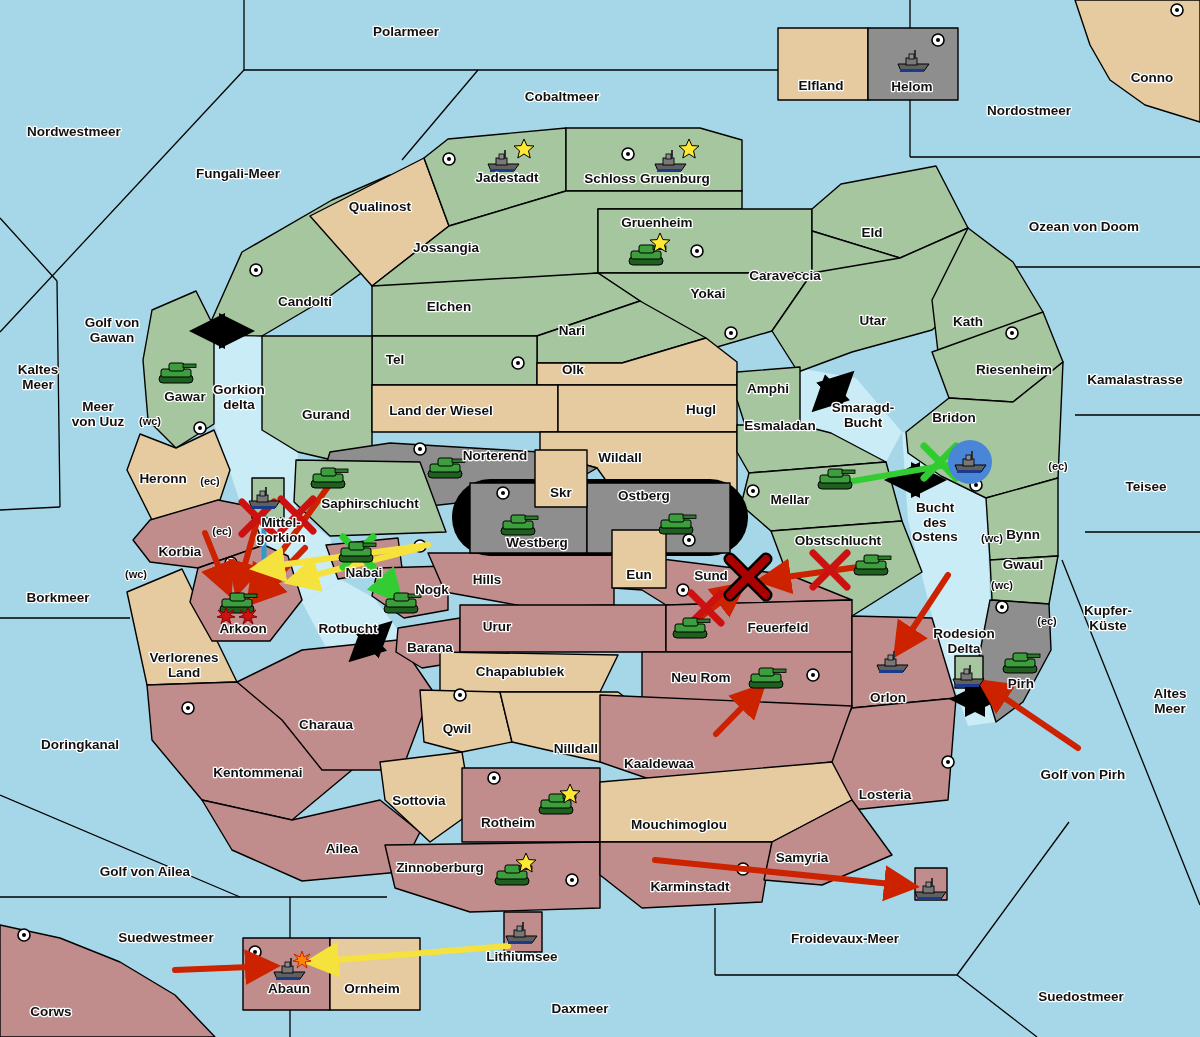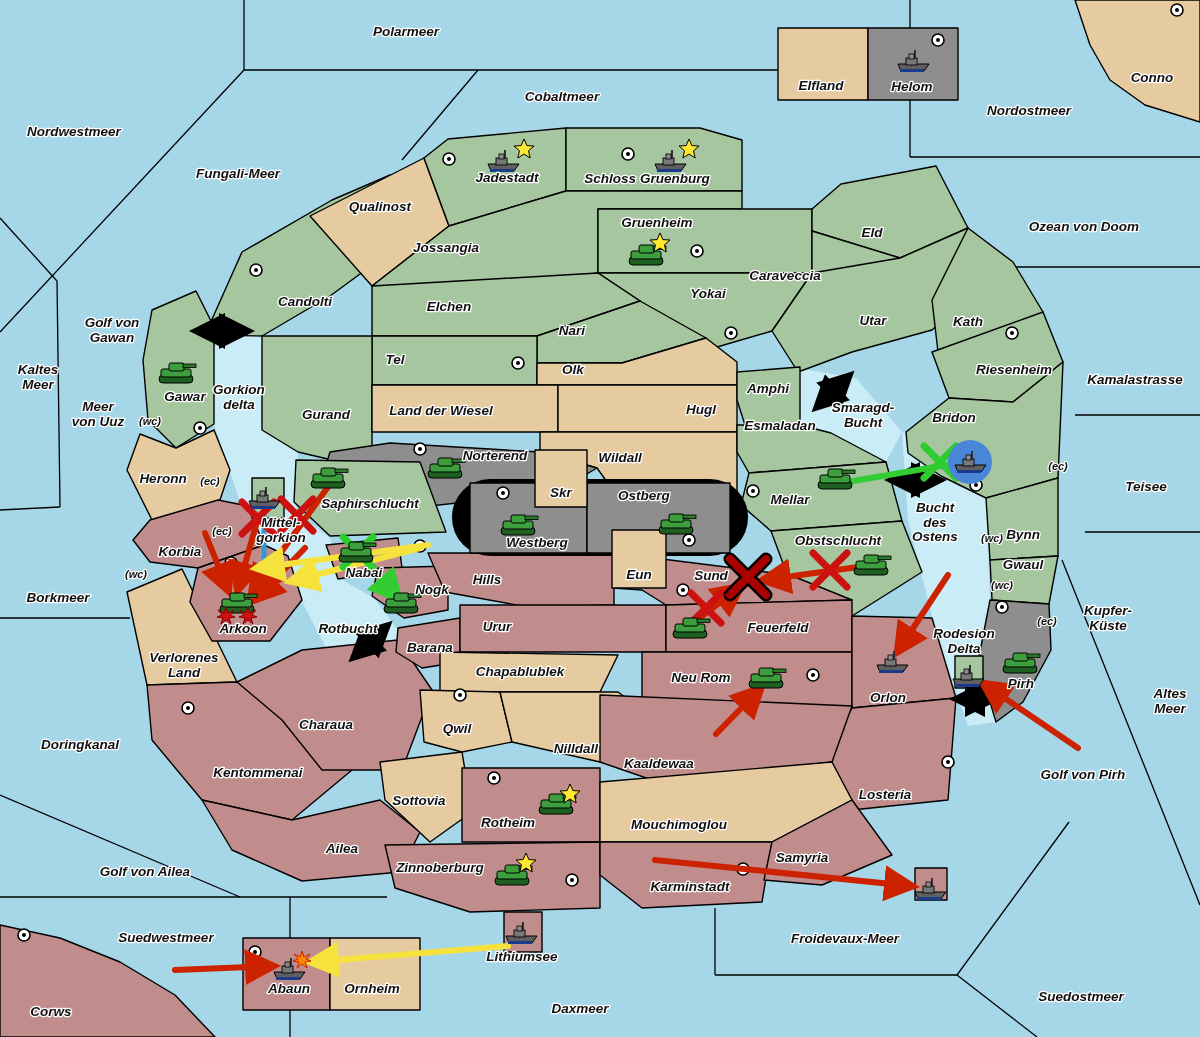--- a/index.html
+++ b/index.html
@@ -1,17 +1,17 @@
 <!DOCTYPE html>
 <html><head>
 <meta charset="utf-8">
 <style>
   html,body{margin:0;padding:0;background:#a6d7e8;}
   #stage{position:relative;width:1200px;height:1037px;overflow:hidden;
-         font-family:"Liberation Sans",sans-serif;font-style:italic;}
+         font-family:"Liberation Sans",sans-serif;}
   svg{display:block}
   text{font-family:"Liberation Sans",sans-serif;font-weight:bold;fill:#111;
        paint-order:stroke;stroke:#ffffff;stroke-width:2.6px;stroke-linejoin:round;}
   text.small{stroke-width:2.2px}
 </style>
 </head>
 <body>
 
 <div id="stage">
   <svg id="map-svg" width="1200" height="1037" viewBox="0 0 1200 1037">

